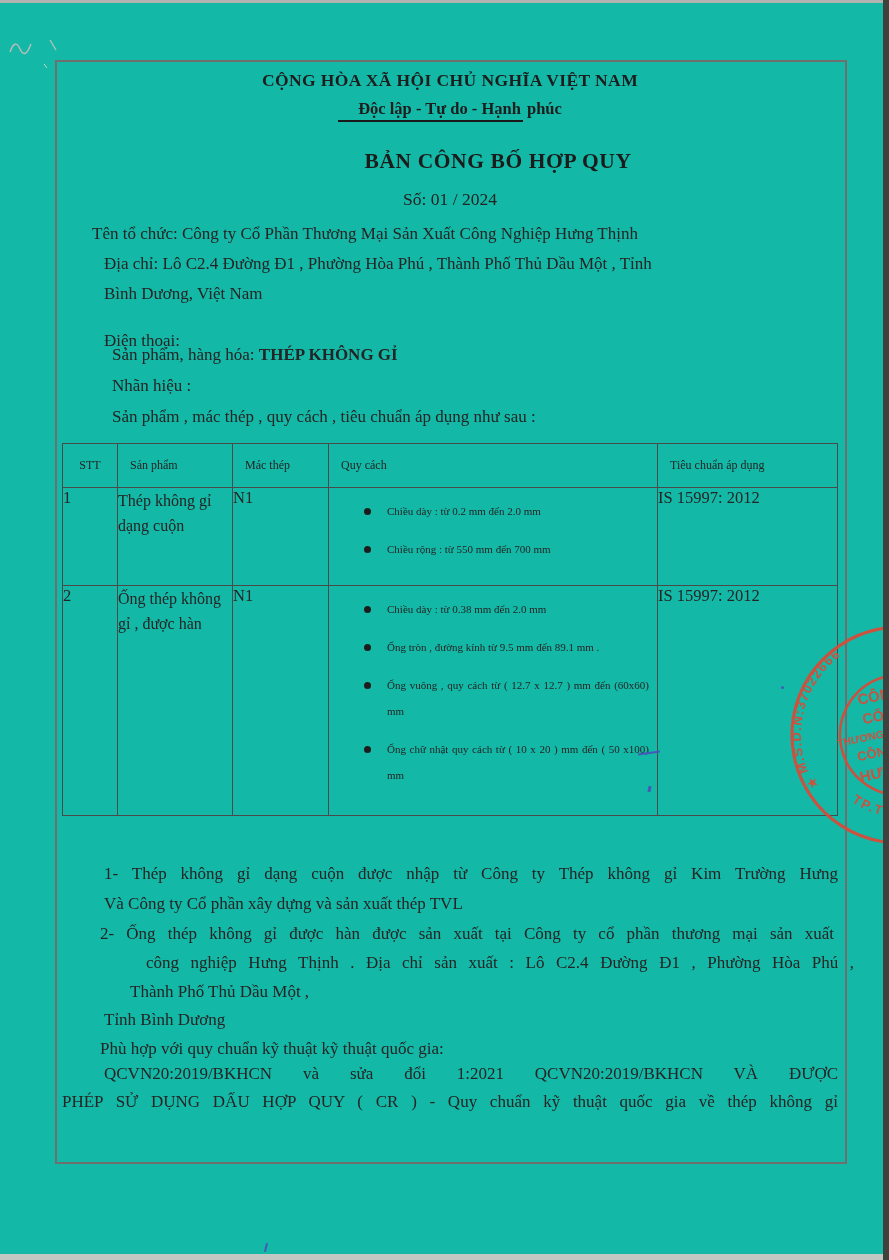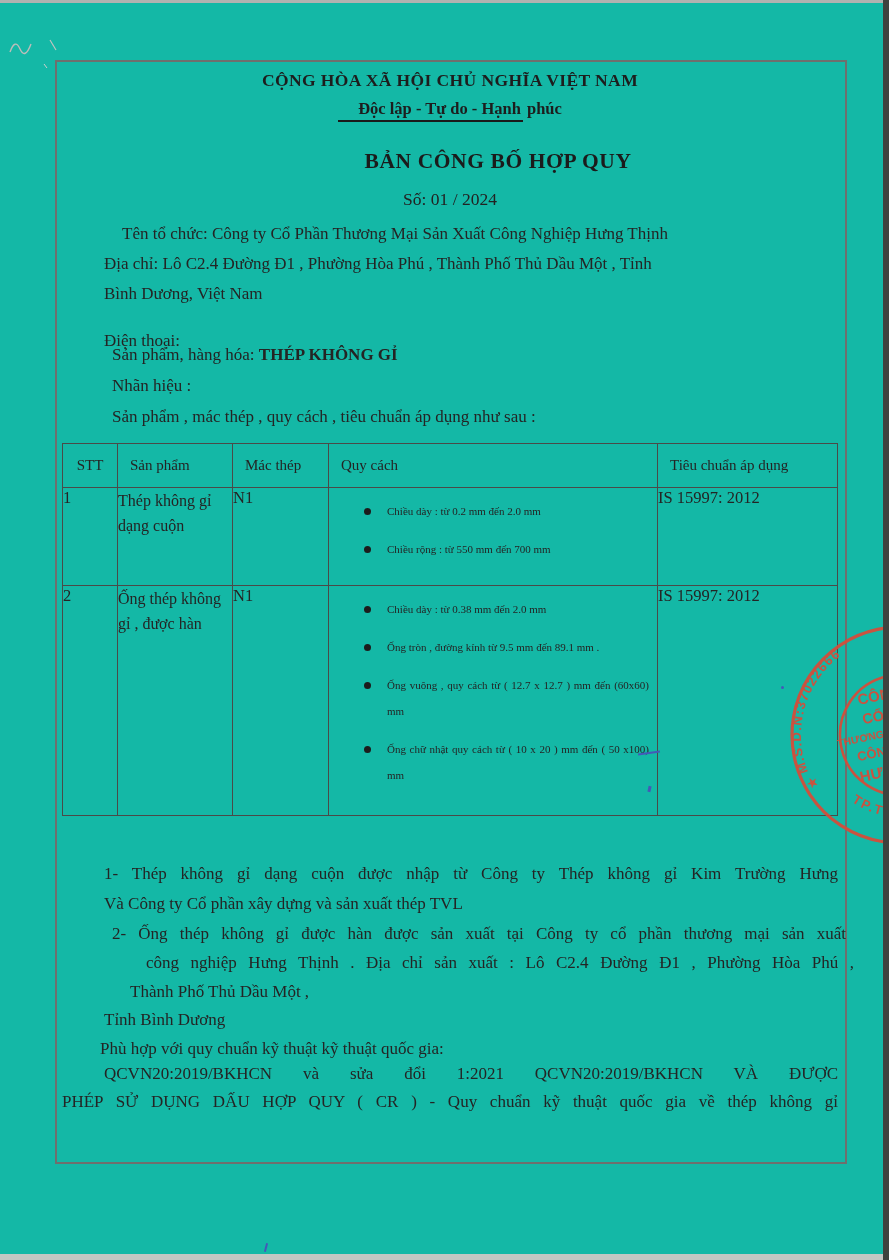--- a/index.html
+++ b/index.html
@@ -22,60 +22,60 @@
     border:2px solid #6f6f6d;background:transparent;
   }
   .abs{position:absolute;}
   .center{left:55px;width:790px;text-align:center;}
   .natl{top:70px;font-size:17.5px;font-weight:bold;letter-spacing:.4px;color:#1d1d1d;}
   .motto{top:99px;font-size:16.5px;font-weight:bold;color:#1d1d1d;text-align:center;}
   .motto .u{border-bottom:2px solid #1a1a1a;padding:0 2px 2px 20px;}
   .doc-title{top:149px;font-size:21.5px;font-weight:bold;letter-spacing:.6px;color:#1b1b1b;padding-left:48px;}
   .doc-number{top:189px;font-size:17.5px;}
   .bodyline{font-size:17px;color:#242424;white-space:nowrap;}
-  .org{left:122px;top:224px;}
+  .org{left:92px;top:224px;}
   .addr1{left:104px;top:254px;}
   .addr2{left:104px;top:284px;text-align:right;}
   .phone{left:104px;top:331px;}
   .product{left:112px;top:345px;}
   .product b{font-weight:bold;}
   .brand{left:112px;top:376px;}
   .intro{left:112px;top:407px;}
 
   table.spec{
     position:absolute;left:62px;top:443px;width:775px;
     border-collapse:collapse;table-layout:fixed;
     font-size:16.5px;color:#242424;
   }
   table.spec td,table.spec th{
     border:1px solid #4a4a48;vertical-align:top;
     font-weight:normal;text-align:left;padding:0;
   }
   tr.hdr{height:44px;}
-  tr.hdr th{vertical-align:middle;font-size:15px;padding-left:12px;}
+  tr.hdr th{vertical-align:middle;font-size:12px;padding-left:12px;}
   tr.hdr th.c{text-align:center;padding-left:0;}
   tr.r1{height:98px;} tr.r2{height:230px;}
   td.stt{text-align:center;padding-top:9px;}
   td.prod{padding:9px 6px 0 10px;text-align:justify;font-size:16px;line-height:25px;}
   td.grade{text-align:center;padding-top:9px;margin-top:36px;}
   td.std{padding:10px 4px 0 11px;white-space:nowrap;}
   ul.specs{list-style:none;margin:10px 0 0 0;padding:0;}
   ul.specs li{
     position:relative;padding:0 8px 0 58px;margin-bottom:12px;
     text-align:justify;line-height:26px;font-size:11px;
   }
   ul.specs li::before{
     content:'';position:absolute;left:35px;top:10px;
     width:7px;height:7px;border-radius:50%;background:#1c1c1c;
   }
   .note{font-size:17px;color:#242424;line-height:24px;}
   .jl{text-align:justify;text-align-last:justify;}
   .n11{left:104px;top:862px;width:734px;}
   .n12{left:104px;top:892px;}
-  .n21{left:112px;top:922px;width:734px;}
+  .n21{left:100px;top:922px;width:734px;}
   .n22{left:146px;top:951px;width:708px;}
   .n23{left:130px;top:980px;}
   .prov{left:104px;top:1008px;}
   .conf{left:100px;top:1037px;}
   .q1{left:104px;top:1062px;width:734px;}
   .q2{left:62px;top:1090px;width:776px;}
 
   .stamp-svg{position:absolute;left:760px;top:600px;z-index:4;opacity:.92;}
   .stamp-svg text{font-family:"Liberation Sans","DejaVu Sans",sans-serif;font-weight:bold;}
   .pen-marks{position:absolute;left:0;top:0;z-index:3;}

